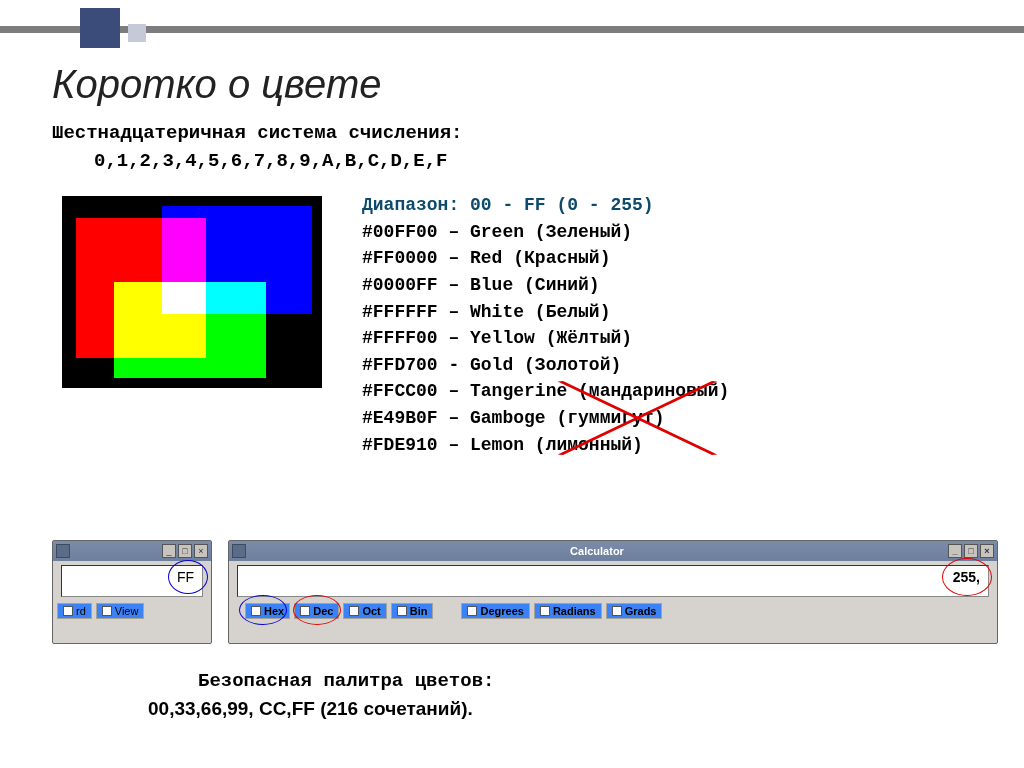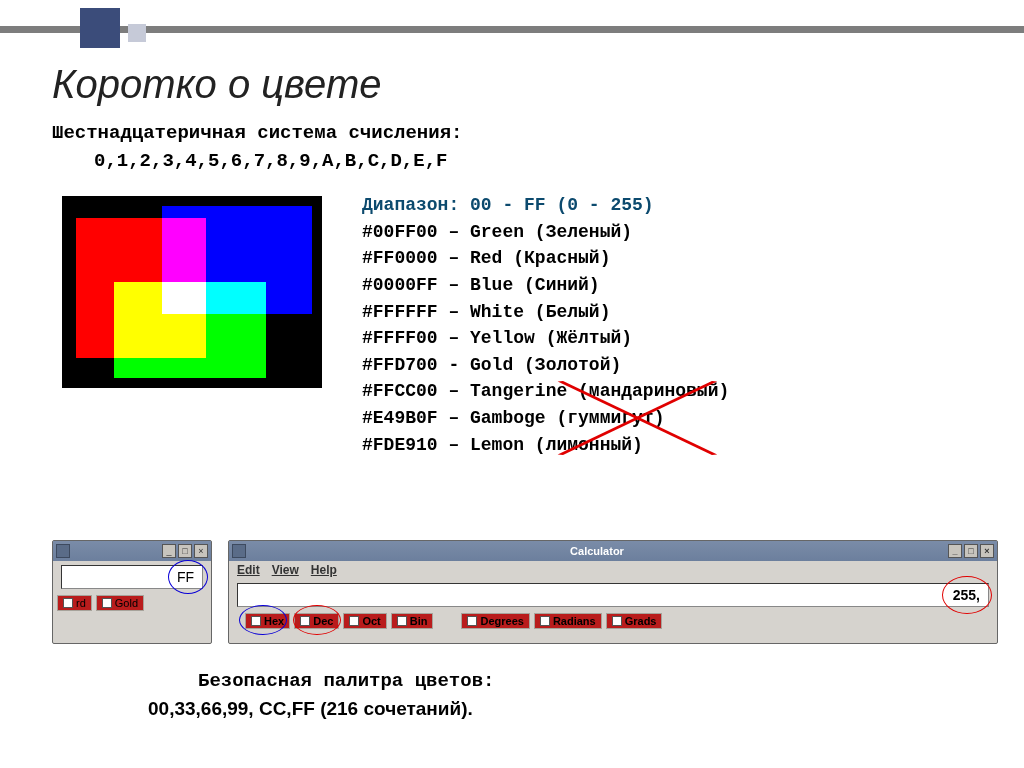--- a/index.html
+++ b/index.html
@@ -147,42 +147,42 @@
   .menubar {
     display: flex;
     gap: 12px;
     padding: 2px 8px;
     font-size: 12px;
     color: #333;
   }
   .menubar span u { text-decoration: underline; }
   .display {
     margin: 4px 8px;
-    height: 24px;
+    height: 32px;
     background: #fff;
     border: 1px inset #888;
     text-align: right;
     padding: 3px 8px;
     font-size: 14px;
     font-family: sans-serif;
     position: relative;
   }
   .radio-row {
     display: flex;
     gap: 4px;
     padding: 2px 4px;
     font-size: 11px;
   }
   .radio-row .grp {
     display: flex;
     align-items: center;
     gap: 3px;
     padding: 1px 5px;
     border: 1px solid #a7a39b;
-    background: #b91c1c;
+    background: #3b82f6;
   }
   .radio-row .grp .rbox {
     width: 10px; height: 10px;
     border: 1px solid #555;
     background: #fff;
   }
   .circle-ann {
     position: absolute;
     border: 1.8px solid;
     border-radius: 50%;
@@ -263,40 +263,35 @@
       <span>FF</span>
       <div class="circle-ann blue-c" style="left:106px; top:-6px; width:40px; height:34px;"></div>
     </div>
     <div class="radio-row">
       <div class="grp">
           <div class="rbox"></div>
           <span>rd</span>
         </div>
       <div class="grp">
           <div class="rbox"></div>
-          <span>Gold</span>
+          <span>View</span>
         </div>
     </div>
   </div>
 
   <div class="win win-large">
     <div class="titlebar">
       <div class="icon-box"></div>
       <span style="flex:1; text-align:center;">Calculator</span>
       <div class="win-btns">
         <span>_</span>
         <span>□</span>
         <span>×</span>
       </div>
     </div>
-    <div class="menubar">
-      <span><u>Edit</u></span>
-      <span><u>View</u></span>
-      <span><u>Help</u></span>
-    </div>
     <div class="display">
       <span>255,</span>
       <div class="circle-ann red-c" style="right:-4px; top:-8px; width:50px; height:38px;"></div>
     </div>
     <div class="radio-row" style="position:relative;margin-left:12px;">
       <div class="grp">
           <div class="rbox"></div>
           <span>Hex</span>
         </div>
       <div class="grp">

